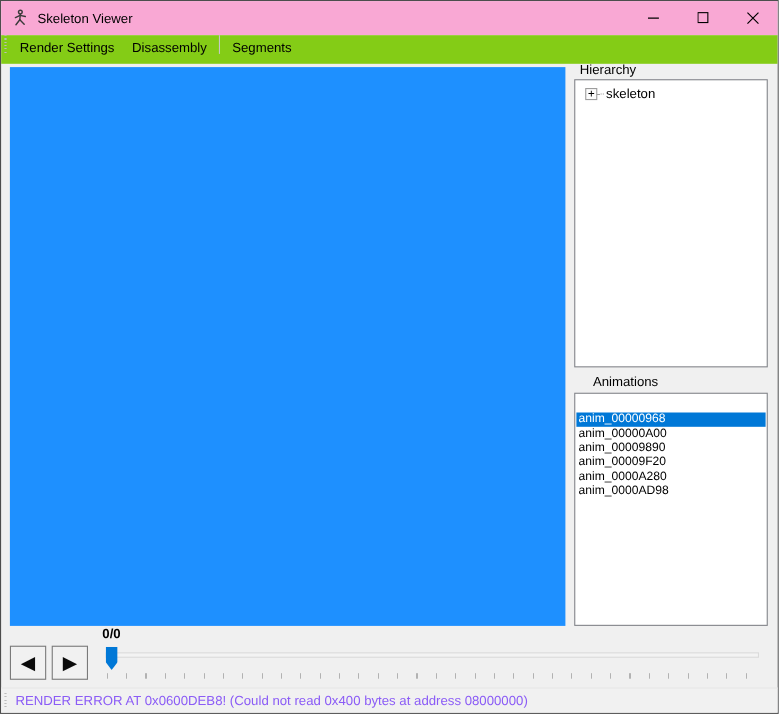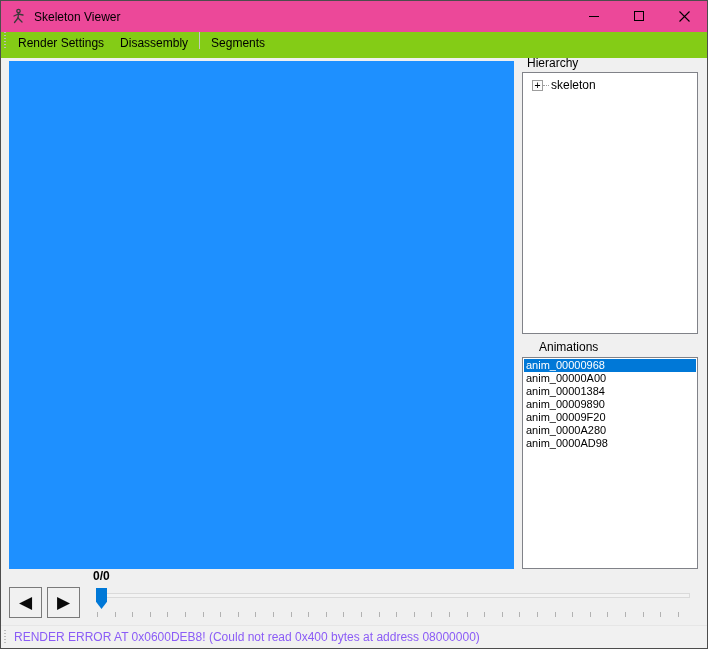--- a/index.html
+++ b/index.html
@@ -4,21 +4,21 @@
 <style>
   html,body{margin:0;padding:0;background:#d9d9d9;}
   *{box-sizing:border-box;}
   .window{
     position:relative;width:708px;height:649px;
     background:#f0f0f0;border:1px solid #4d4d4d;
     font-family:"Liberation Sans","DejaVu Sans",sans-serif;
     font-size:12px;color:#000;overflow:hidden;
   }
   
-  .titlebar{position:absolute;left:0;top:0;right:0;height:31px;background:#ec4899;display:flex;align-items:center;}
+  .titlebar{position:absolute;left:0;top:0;right:0;height:31px;background:#f9a8d4;display:flex;align-items:center;}
   .app-icon{margin-left:9px;width:17px;height:17px;flex:0 0 auto;}
   .title-text{margin-left:7px;font-size:12px;}
   .caption-spacer{flex:1;}
   .caption-btn{width:45px;height:31px;display:flex;align-items:center;justify-content:center;cursor:default;}
   .caption-btn svg{display:block;}
   
   .toolbar{position:absolute;left:0;top:31px;right:0;height:26px;background:#84cc16;display:flex;align-items:flex-start;}
   .grip{width:2px;height:18px;margin-left:3px;margin-right:4px;
     background:repeating-linear-gradient(to bottom,#bcbcbc 0 1px,transparent 1px 3px);}
   .menu-item{padding:4px 8px;font-size:12px;white-space:nowrap;}
@@ -31,21 +31,21 @@
   .tree-box{position:absolute;left:521px;top:71px;width:176px;height:262px;background:#ffffff;border:1px solid #808288;}
   .tree-node{display:flex;align-items:center;margin:5px 0 0 9px;}
   .expand-box{width:11px;height:11px;border:1px solid #9d9d9d;background:#fcfcfc;
     display:flex;align-items:center;justify-content:center;
     font-size:10px;line-height:9px;font-family:"DejaVu Sans Mono",monospace;color:#000;}
   .tree-dots{width:6px;height:1px;border-top:1px dotted #9d9d9d;}
   .tree-label{margin-left:2px;font-size:12px;text-align:center;}
   .animations-label{left:538px;top:339px;}
   .list-box{position:absolute;left:521px;top:356px;width:176px;height:212px;background:#ffffff;border:1px solid #808288;padding:1px;overflow:hidden;}
   .list-item{height:13px;line-height:13px;font-size:11px;padding-left:2px;white-space:nowrap;}
-  .list-item.selected{background:#0078d7;color:#ffffff;}
+  .list-item.selected{background:#0078d7;color:#ffffff;margin-top:16px;}
   
   .frame-label{position:absolute;left:92px;top:568px;font-size:12px;font-weight:bold;}
   .nav-btn{position:absolute;top:586px;width:33px;height:31px;background:#f1f1f1;border:1px solid #7a7a7a;
     display:flex;align-items:center;justify-content:center;font-size:17px;color:#0a0a0a;padding:0;}
   .nav-prev{left:8px;}
   .nav-next{left:46px;}
   .slider-track{position:absolute;left:95px;top:592px;width:594px;height:5px;background:#f3f3f3;border:1px solid #dadada;}
   .slider-thumb{position:absolute;left:95px;top:587px;width:11px;height:21px;background:#0078d7;
     clip-path:polygon(0 0,100% 0,100% 66%,50% 100%,0 66%);}
   .slider-ticks{position:absolute;left:96px;top:611px;width:592px;height:5px;
@@ -107,21 +107,20 @@
       <span class="expand-box">+</span>
       <span class="tree-dots"></span>
       <span class="tree-label">skeleton</span>
     </div>
   </div>
 
   <div class="panel-label animations-label">Animations</div>
   <div class="list-box">
     <div class="list-item selected">anim_00000968</div>
     <div class="list-item">anim_00000A00</div>
-    <div class="list-item">anim_00001384</div>
     <div class="list-item">anim_00009890</div>
     <div class="list-item">anim_00009F20</div>
     <div class="list-item">anim_0000A280</div>
     <div class="list-item">anim_0000AD98</div>
   </div>
 
   <div class="frame-label">0/0</div>
   <button class="nav-btn nav-prev">
     <span>◀</span>
   </button>

